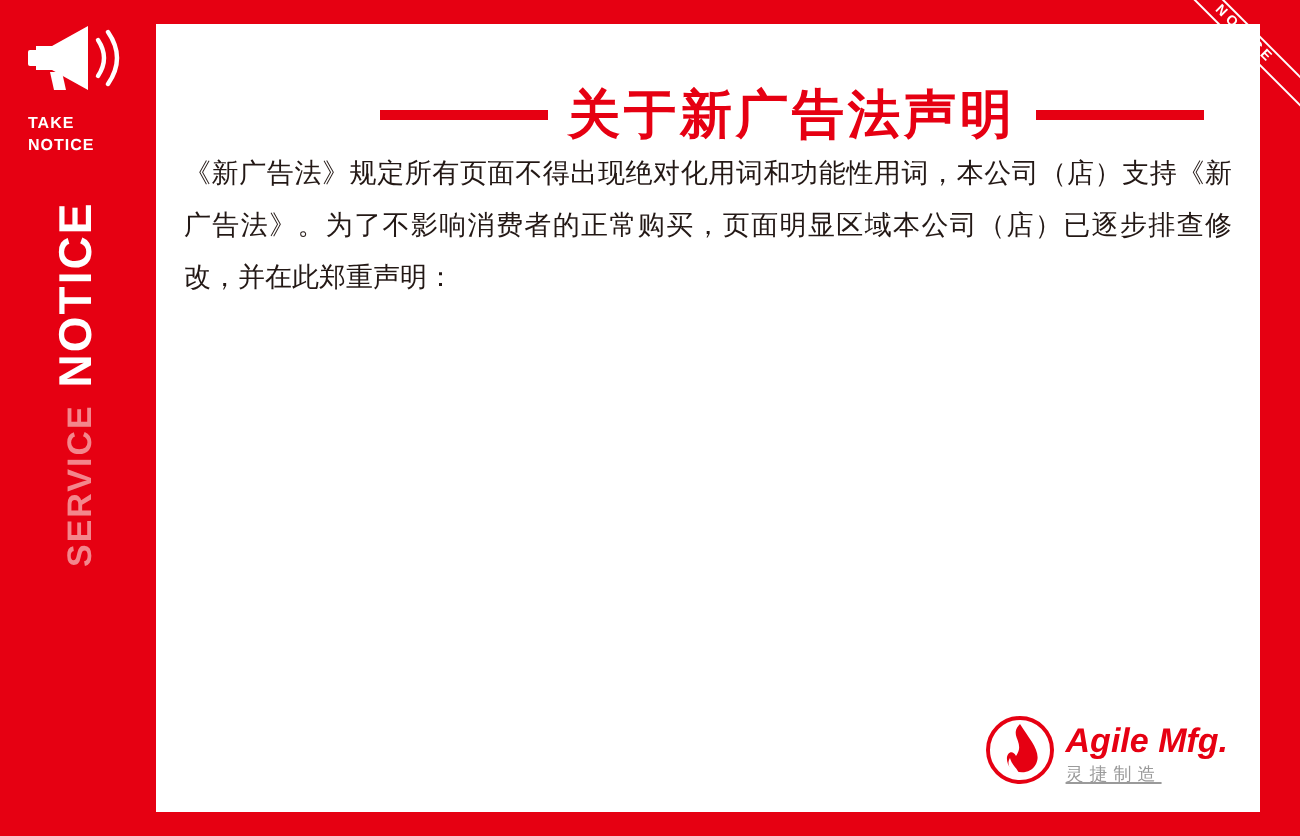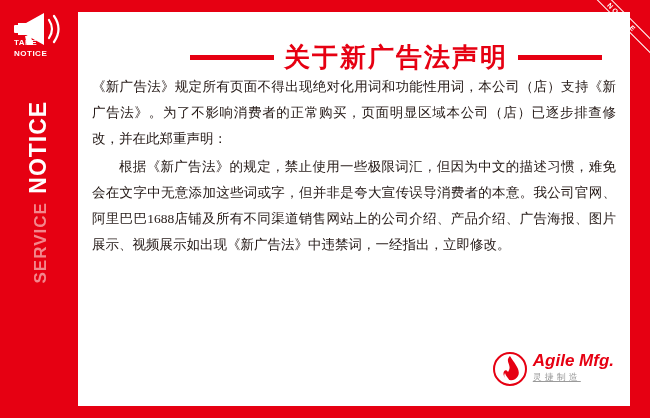--- a/index.html
+++ b/index.html
@@ -34,21 +34,21 @@
     left: 14px;
     top: 12px;
     width: 48px;
     height: 34px;
   }
   .megaphone svg { display: block; }
 
   .take-control {
     position: absolute;
     left: 14px;
-    top: 37px;
+    top: 56px;
     width: 58px;
     color: #ffffff;
     font-size: 8px;
     line-height: 11px;
     letter-spacing: 0.5px;
     font-weight: bold;
   }
 
   .side-vert {
     position: absolute;
@@ -153,21 +153,21 @@
     text-indent: 2em;
   }
 
   
   .logo {
     position: absolute;
     right: 16px;
     bottom: 14px;
     height: 40px;
     display: flex;
-    align-items: flex-start;
+    align-items: flex-end;
   }
   .logo-mark {
     width: 34px;
     height: 34px;
     margin-right: 6px;
   }
   .logo-mark svg { display: block; }
   .logo-text {
     display: flex;
     flex-direction: column;
@@ -218,21 +218,20 @@
   </div>
 
   <div class="card">
 
     <div class="title-wrap">
       <span class="title-rule"></span><span class="title-text">关于新广告法声明</span><span class="title-rule"></span>
     </div>
 
     <div class="body-text">
       <p>《新广告法》规定所有页面不得出现绝对化用词和功能性用词，本公司（店）支持《新广告法》。为了不影响消费者的正常购买，页面明显区域本公司（店）已逐步排查修改，并在此郑重声明：</p>
-      <p class="indent">根据《新广告法》的规定，禁止使用一些极限词汇，但因为中文的描述习惯，难免会在文字中无意添加这些词或字，但并非是夸大宣传误导消费者的本意。我公司官网、阿里巴巴1688店铺及所有不同渠道销售网站上的公司介绍、产品介绍、广告海报、图片展示、视频展示如出现《新广告法》中违禁词，一经指出，立即修改。</p>
     </div>
 
     <div class="logo">
       <div class="logo-mark">
         <svg viewBox="0 0 34 34" width="34" height="34" xmlns="http://www.w3.org/2000/svg">
           <circle cx="17" cy="17" r="16" fill="none" stroke="#e60012" stroke-width="2"></circle>
           <path d="M17 4 C11 10 20 13 15 20 C13 16 9 19 11 24 C13 29 22 30 25 24 C28 18 22 12 17 4 Z" fill="#e60012"></path>
           <path d="M17 30 C12 28 10 24 12 21 C13 25 16 26 17 30 Z" fill="#ffffff"></path>
         </svg>
       </div>

